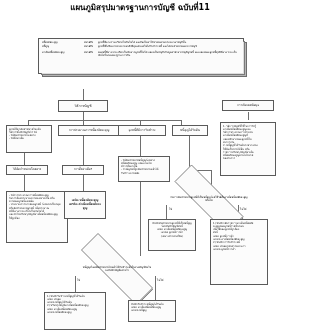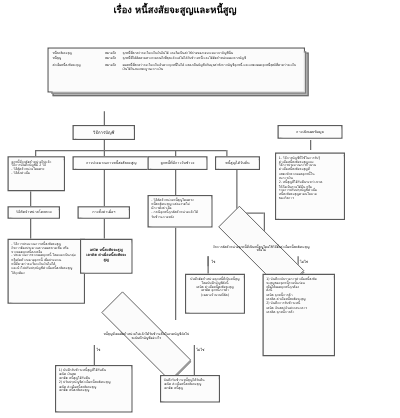--- a/index.html
+++ b/index.html
@@ -92,21 +92,21 @@
   .lnv{width:0.8px;}
   .lnh{height:0.8px;}
   .lbl{position:absolute;font-size:2.8px;color:#111;z-index:6;}
 </style>
 </head>
 <body>
 
 <div id="stage">
 
   <div class="title-wrap">
-    <div class="title-l2">เรื่อง หนี้สงสัยจะสูญและหนี้สูญ</div>
+    <div class="title-l1">แผนภูมิสรุปมาตรฐานการบัญชี ฉบับที่11</div>
   </div>
 
   <div class="hdr">
     <div class="hdr-inner">
       <div class="defrow">
         <div class="def-term">หนี้สงสัยจะสูญ</div>
         <div class="def-mid">หมายถึง</div>
         <div class="def-body">ลูกหนี้ที่คาดว่าจะเรียกเก็บเงินไม่ได้ และถือเป็นค่าใช้จ่ายของรอบระยะเวลาบัญชีนั้น</div>
       </div>
       <div class="defrow">

